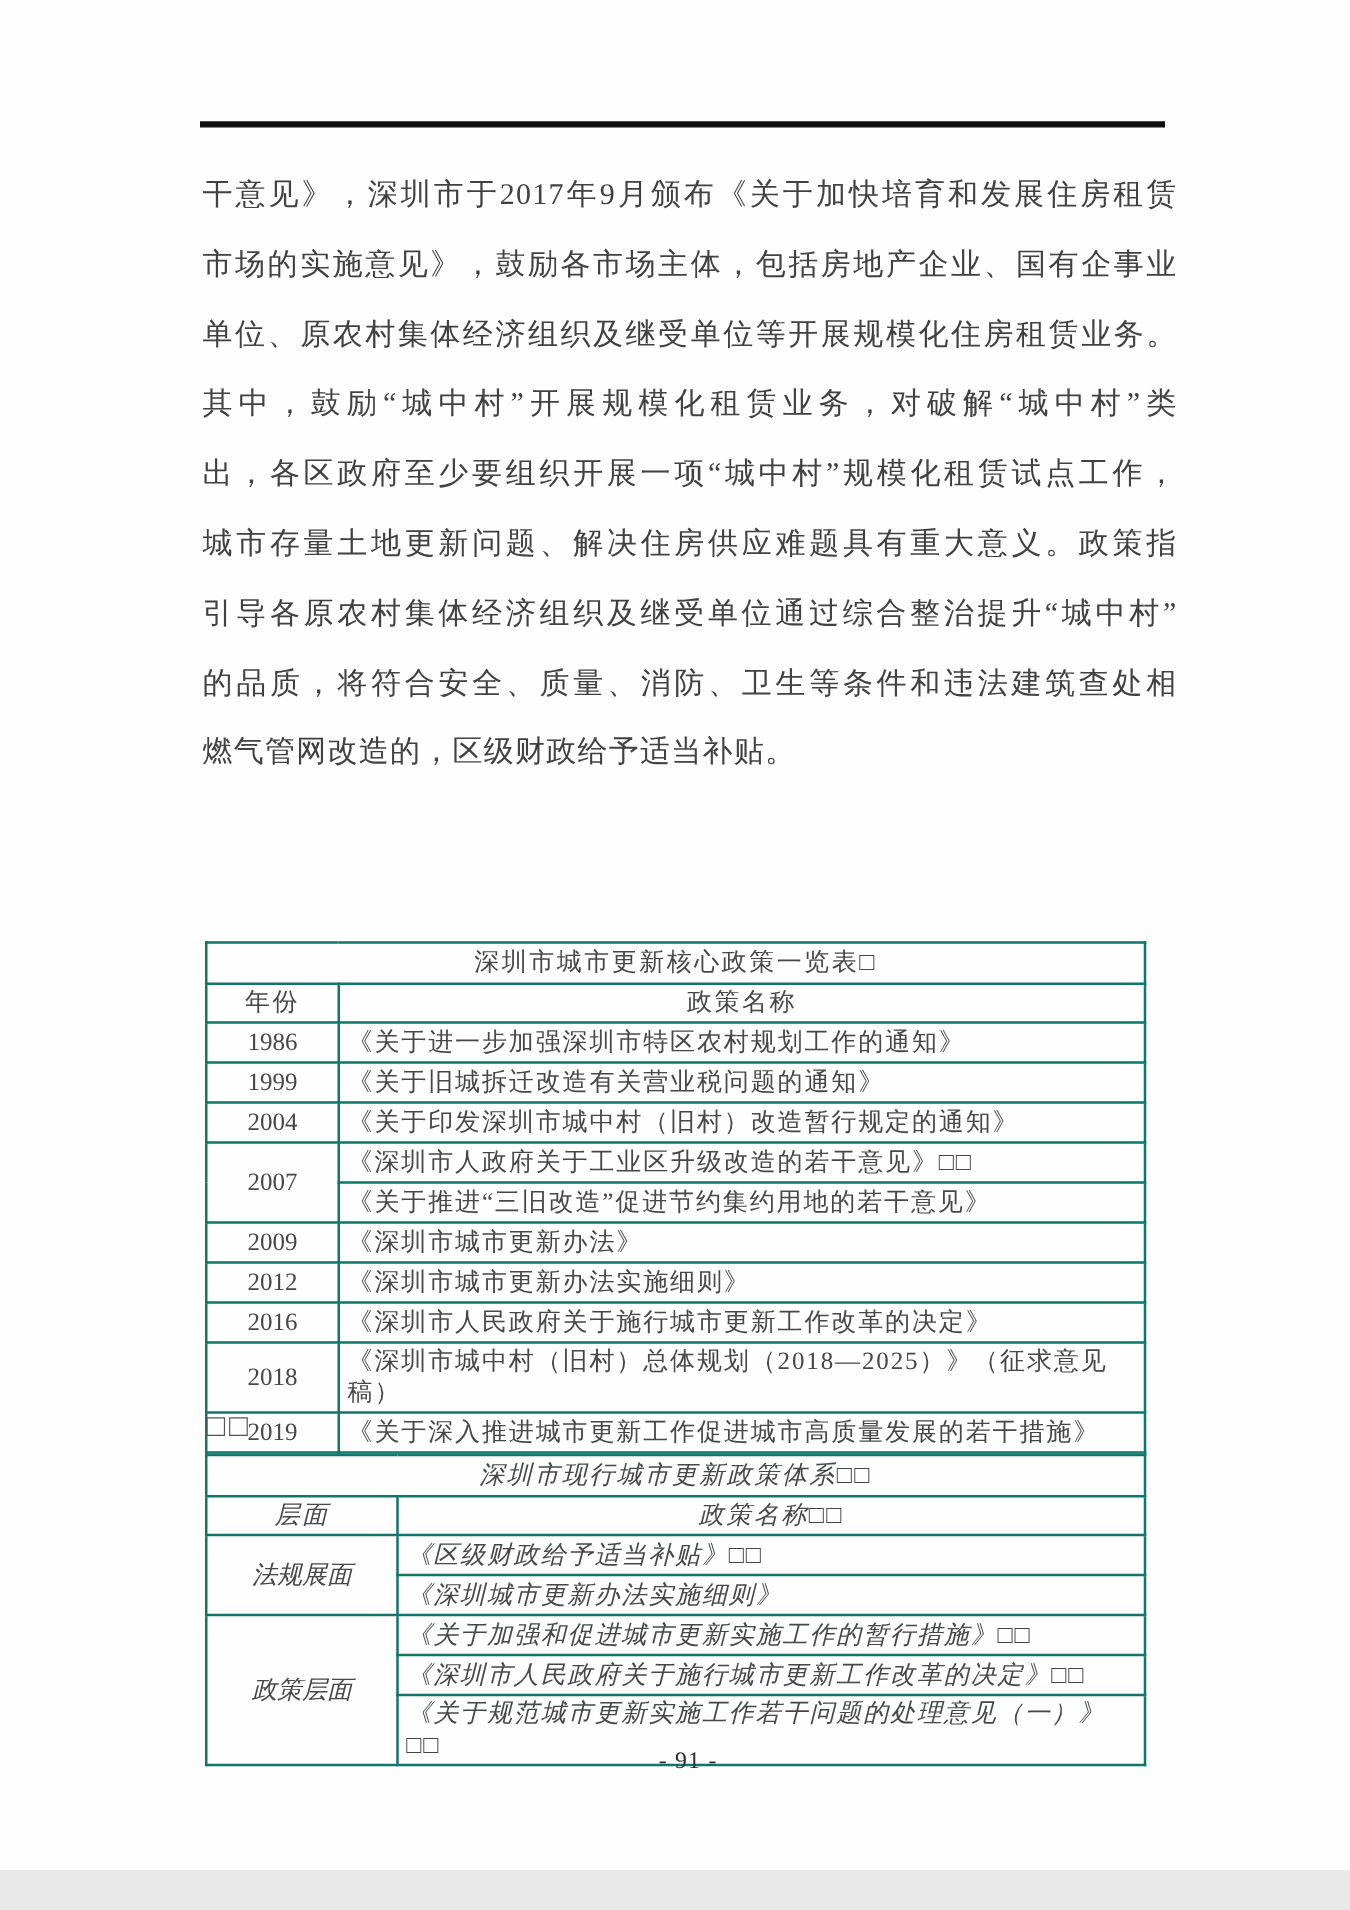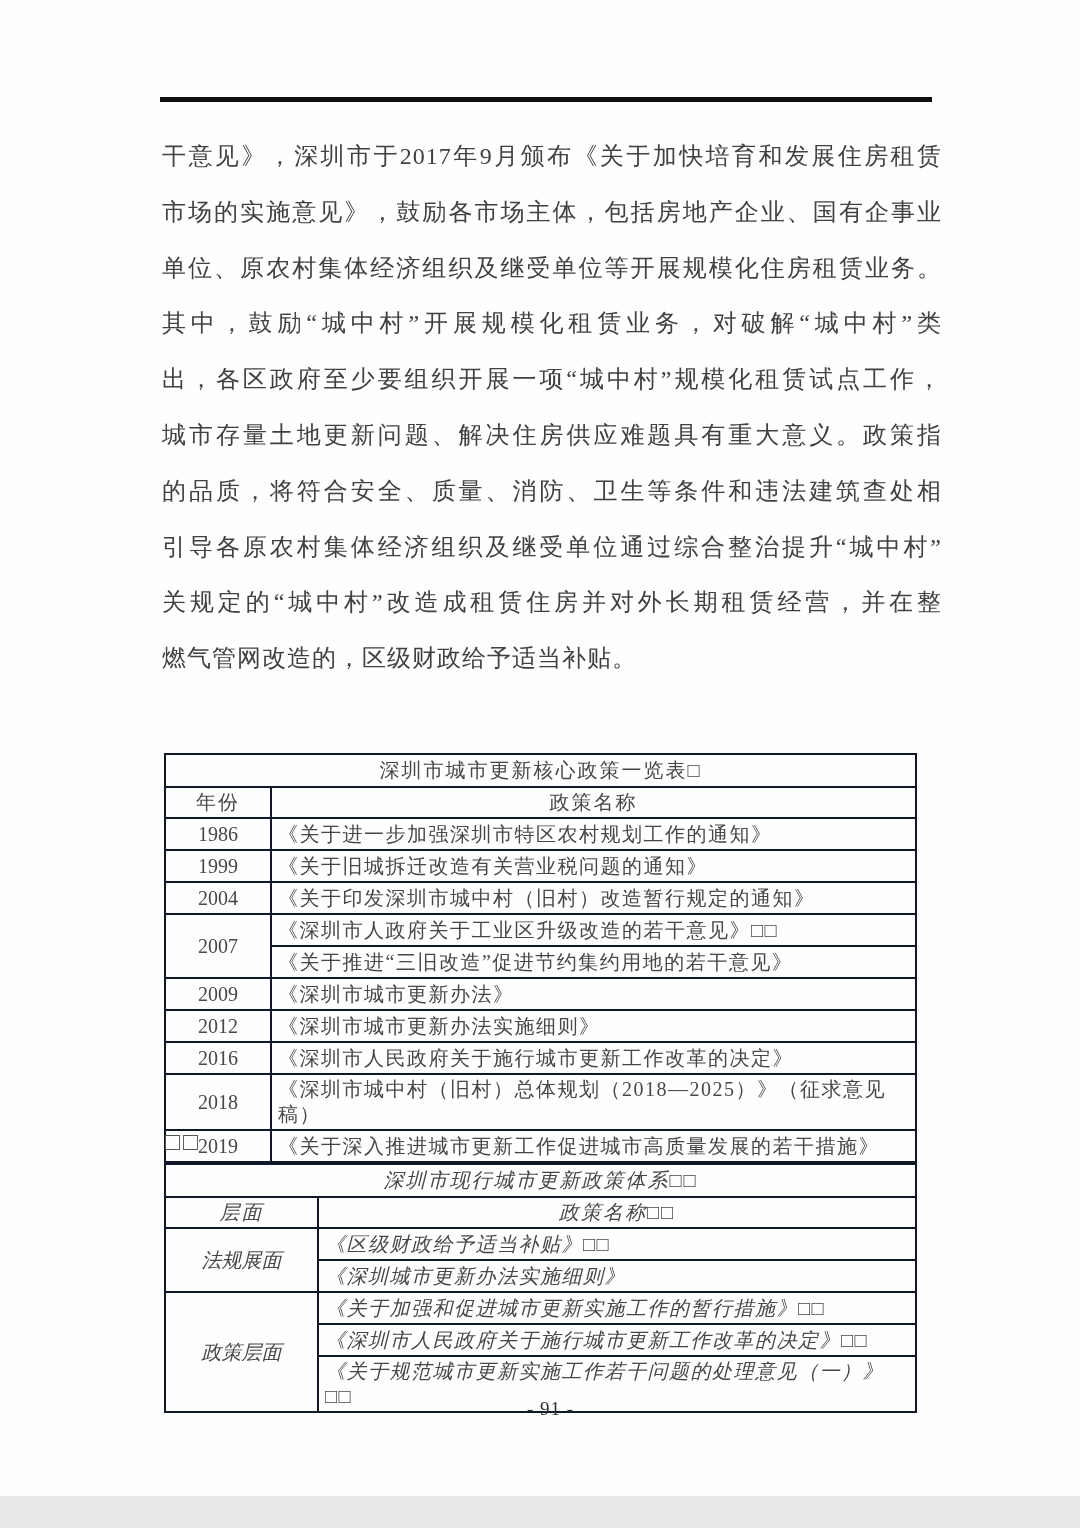--- a/index.html
+++ b/index.html
@@ -44,21 +44,21 @@
   table.doc-table {
     position: absolute;
     left: 164px;
     width: 753px;
     border-collapse: collapse;
     table-layout: fixed;
     font-size: 20px;
     color: #474747;
   }
   table.doc-table td {
-    border: 2px solid #0f172a;
+    border: 2px solid #0f766e;
     line-height: 25px;
     padding: 2px 6px;
     vertical-align: middle;
   }
   #table1 { top: 753px; }
   #table2 { top: 1163px; font-style: italic; }
   td.cell-title {
     text-align: center;
     height: 27px;
     letter-spacing: 2px;
@@ -108,23 +108,22 @@
 
   <div class="header-rule"></div>
 
   <div class="body-text">
     <div class="bline">干意见》，深圳市于2017年9月颁布《关于加快培育和发展住房租赁</div>
     <div class="bline">市场的实施意见》，鼓励各市场主体，包括房地产企业、国有企事业</div>
     <div class="bline">单位、原农村集体经济组织及继受单位等开展规模化住房租赁业务。</div>
     <div class="bline">其中，鼓励“城中村”开展规模化租赁业务，对破解“城中村”类</div>
     <div class="bline">出，各区政府至少要组织开展一项“城中村”规模化租赁试点工作，</div>
     <div class="bline">城市存量土地更新问题、解决住房供应难题具有重大意义。政策指</div>
+    <div class="bline">引导各原农村集体经济组织及继受单位通过综合整治提升“城中村”</div>
     <div class="bline">的品质，将符合安全、质量、消防、卫生等条件和违法建筑查处相</div>
-    <div class="bline">引导各原农村集体经济组织及继受单位通过综合整治提升“城中村”</div>
-    <div class="bline">关规定的“城中村”改造成租赁住房并对外长期租赁经营，并在整</div>
     <div class="bline bline-end">燃气管网改造的，区级财政给予适当补贴。</div>
   </div>
 
   <table class="doc-table" id="table1">
     <colgroup>
         <col class="c-year">
         <col>
       </colgroup>
     <tbody>
         <tr>

